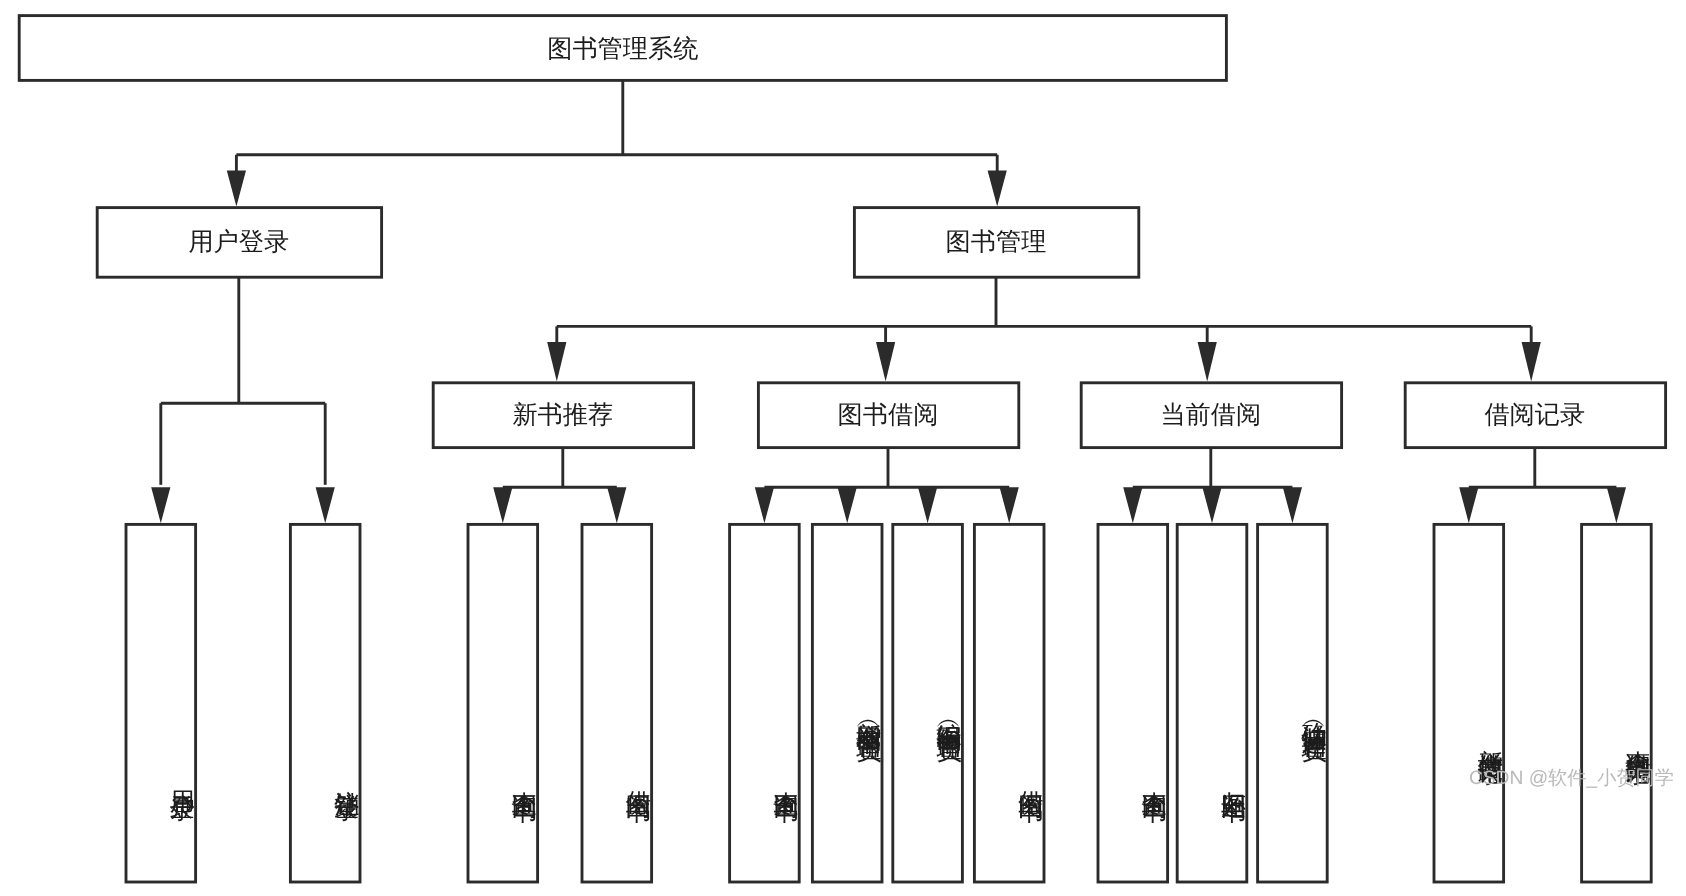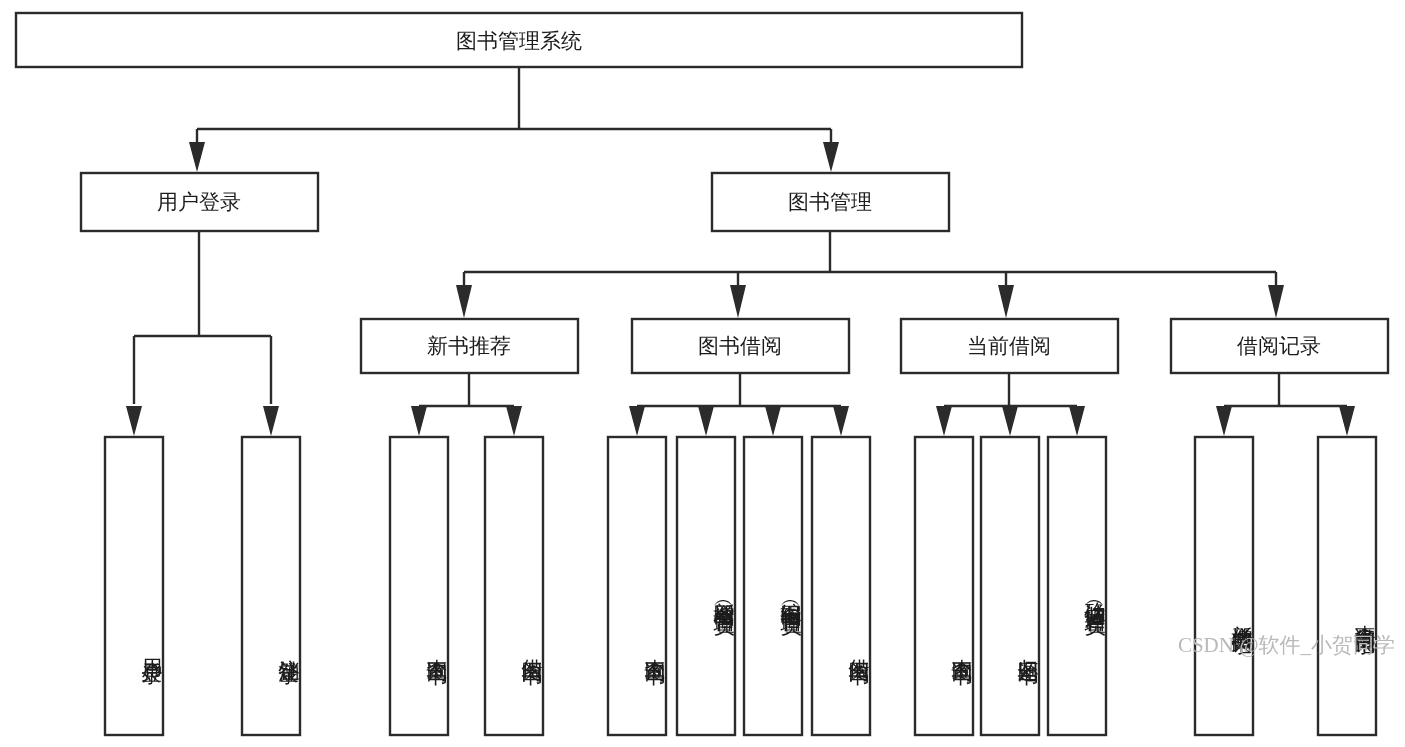--- a/index.html
+++ b/index.html
@@ -60,22 +60,22 @@
     display: flex;
     align-items: flex-start;
     justify-content: center;
     white-space: nowrap;
     pointer-events: none;
   }
   .watermark {
     position: absolute;
     right: 10px;
     bottom: 8px;
-    font-family: Liberation Serif, serif;
-    font-size: 21px;
+    font-family: Liberation Sans, sans-serif;
+    font-size: 16px;
     color: #b9b9b9;
     white-space: nowrap;
     pointer-events: none;
   }
 </style>
 </head>
 <body>
 
 <div id="diagram-root">
 

